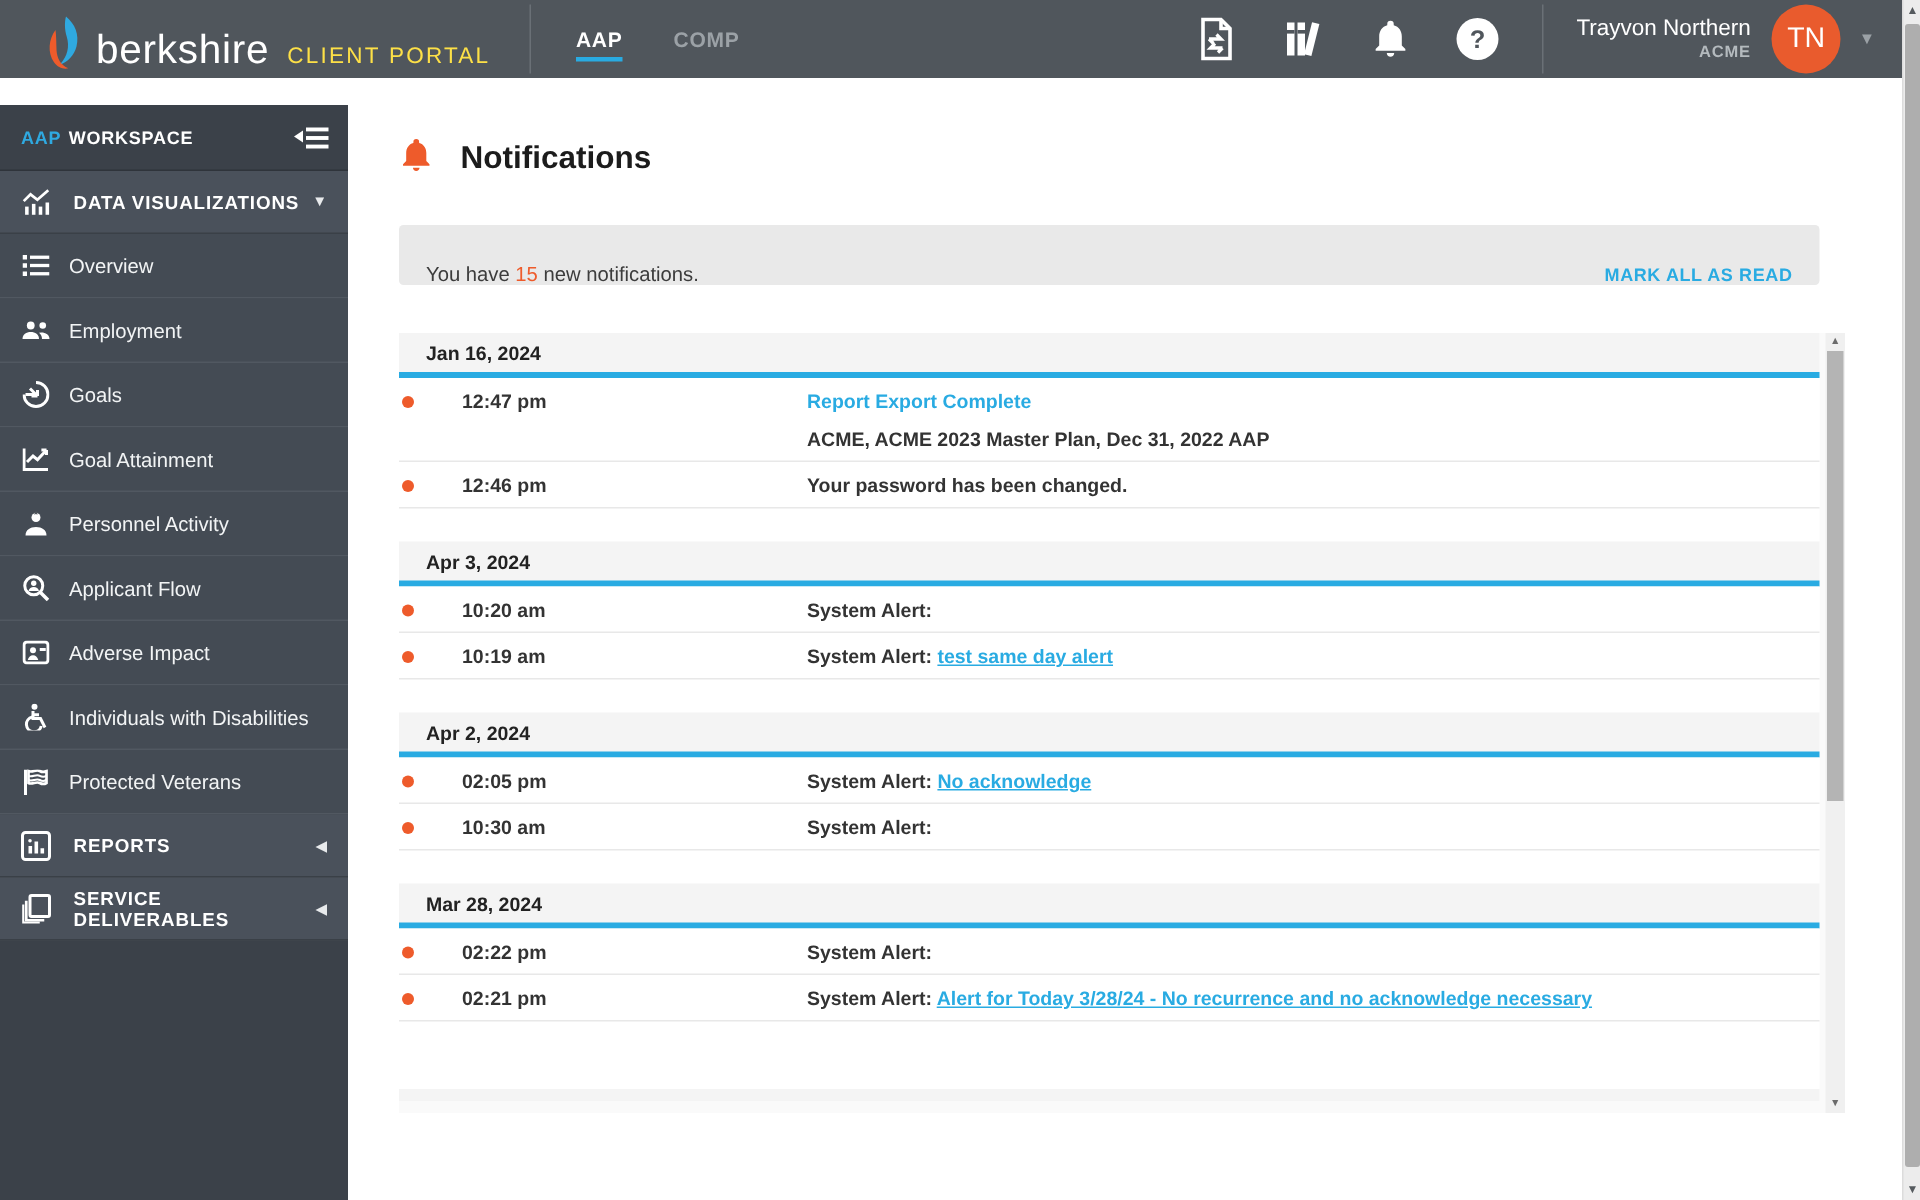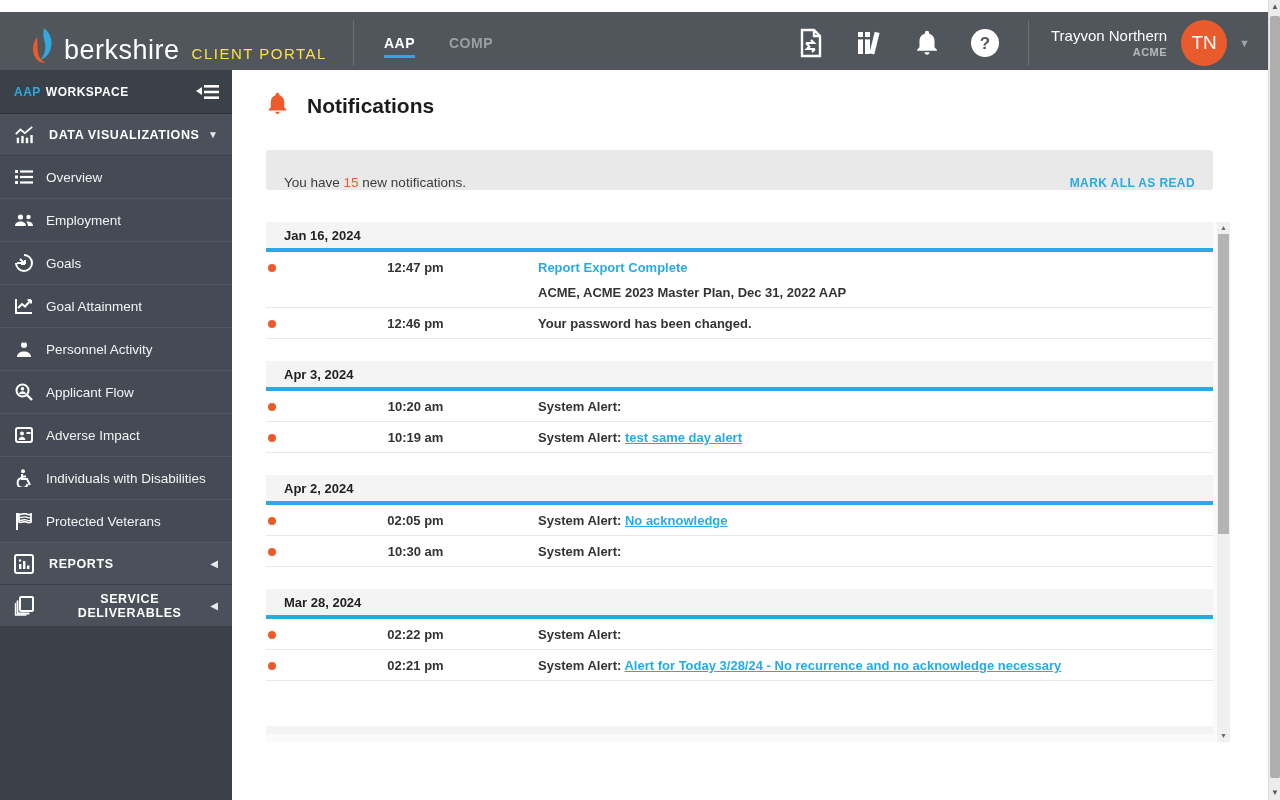--- a/index.html
+++ b/index.html
@@ -1,19 +1,19 @@
 <!DOCTYPE html>
 <html><head>
 <meta charset="utf-8">
 <style>
   * { margin:0; padding:0; box-sizing:border-box; }
   html,body { width:1280px; height:800px; overflow:hidden; font-family:"Liberation Sans", sans-serif; background:#fff; }
 
   
-  .header { position:absolute; top:12px; left:0; width:1268px; height:62px; background:#50565c; display:flex; align-items:center; }
+  .header { position:absolute; top:0; left:0; width:1268px; height:52px; background:#50565c; display:flex; align-items:center; }
   .logo-wrap { display:flex; align-items:baseline; padding-left:28px; }
   .logo-swoosh { position:relative; top:6px; margin-right:6px; }
   .brand { color:#ffffff; font-size:27px; font-weight:400; letter-spacing:0.5px; }
   .portal { color:#fde047; font-size:15px; letter-spacing:1.5px; margin-left:12px; }
   .hdr-divider { width:1px; height:46px; background:#6a7076; margin:0 30px 0 26px; }
   .tabs { display:flex; align-items:center; gap:34px; height:70px; }
   .tab { font-size:14px; font-weight:700; letter-spacing:0.5px; color:#9ba1a6; height:70px; display:flex; align-items:center; cursor:pointer; position:relative; }
   .tab.active { color:#ffffff; }
   .tab.active::after { content:""; position:absolute; left:0; right:0; bottom:20px; height:3px; background:#29abe2; }
   .hdr-right { margin-left:auto; display:flex; align-items:center; }
@@ -32,21 +32,21 @@
   .outer-sb .sb-down { bottom:0; }
   .outer-sb .sb-thumb { position:absolute; top:16px; left:1px; width:10px; height:762px; background:#aeaeae; border-radius:2px; }
 
   
   .sidebar { position:absolute; top:70px; left:0; width:232px; height:730px; background:#3b4149; color:#fff; }
   .ws-header { height:44px; display:flex; align-items:center; padding:0 12px 0 14px; border-bottom:1px solid #2f343b; }
   .ws-prefix { color:#2fa9e0; font-size:12px; font-weight:700; letter-spacing:0.5px; }
   .ws-label { color:#ffffff; font-size:12px; font-weight:700; letter-spacing:0.5px; margin-left:5px; }
   .ws-collapse { margin-left:auto; cursor:pointer; display:flex; align-items:center; }
   .section-row { height:42px; background:#4a515b; display:flex; align-items:center; padding:0 14px; border-bottom:1px solid #3a4047; cursor:pointer; }
-  .section-label { font-size:12.5px; font-weight:700; letter-spacing:0.6px; margin-left:15px; color:#fff;text-align:center; }
+  .section-label { font-size:12.5px; font-weight:700; letter-spacing:0.6px; margin-left:15px; color:#fff; }
   .section-caret { margin-left:auto; font-size:10px; color:#e8eaec; }
   .nav-item { height:43px; background:#444b54; display:flex; align-items:center; padding:0 14px; border-bottom:1px solid #515861; cursor:pointer; }
   .nav-label { font-size:13.5px; color:#f2f4f5; margin-left:12px; font-weight:400; }
   .icon16 { width:20px; height:20px; flex:0 0 20px; display:flex; align-items:center; justify-content:center; }
 
   
   .main { position:absolute; top:70px; left:232px; width:1036px; height:730px; background:#ffffff; }
   .page-title-row { position:absolute; top:20px; left:34px; display:flex; align-items:center; }
   .page-title { font-size:21px; font-weight:700; color:#1c1c1c; margin-left:18px; }
   .banner { position:absolute; top:80px; left:34px; width:947px; height:40px; background:#e9e9e9; border-radius:3px; display:flex; align-items:flex-end; padding:0 18px; }
@@ -54,21 +54,21 @@
   .banner-count { color:#ee5b2b; }
   .mark-read { margin-left:auto; font-size:12px; font-weight:700; letter-spacing:0.4px; color:#29abe2; cursor:pointer; }
 
   .notif-list { position:absolute; top:152px; left:34px; width:964px; height:520px; background:#fafafa; }
   .notif-rows { position:absolute; top:0; left:0; width:947px; height:512px; background:#ffffff; }
   .group { margin-bottom:22px; }
   .group-header { height:30px; background:#f4f4f4; border-bottom:4px solid #29abe2; display:flex; align-items:center; padding-left:18px; }
   .group-date { font-size:13px; font-weight:700; color:#222; }
   .nrow { display:flex; align-items:flex-start; border-bottom:1px solid #e8e8e8; background:#fff; padding:8px 0 7px 2px; min-height:28px; }
   .ndot { width:8px; height:8px; border-radius:50%; background:#ee5b2b; margin:4px 0 0 0; flex:0 0 8px; }
-  .ntime { width:262px; padding-left:17px; font-size:13px; font-weight:700; color:#333; flex:0 0 262px;text-align:center; }
+  .ntime { width:262px; padding-left:32px; font-size:13px; font-weight:700; color:#333; flex:0 0 262px; }
   .ncontent { font-size:13px; font-weight:700; color:#333; }
   .ncontent .link-title { color:#29abe2; }
   .ncontent .link-ul { color:#29abe2; text-decoration:underline; cursor:pointer; }
   .nsub { margin-top:10px; font-weight:700; color:#333; }
   .list-bottom { position:absolute; left:0; bottom:0; width:947px; height:8px; background:#f4f4f4; }
 
   
   .inner-sb { position:absolute; top:0; right:0; width:13px; height:520px; background:#f0f0f0; }
   .inner-sb .sb-up, .inner-sb .sb-down { position:absolute; left:0; width:13px; height:12px; color:#6b6b6b; font-size:7px; text-align:center; line-height:12px; }
   .inner-sb .sb-up { top:0; }

